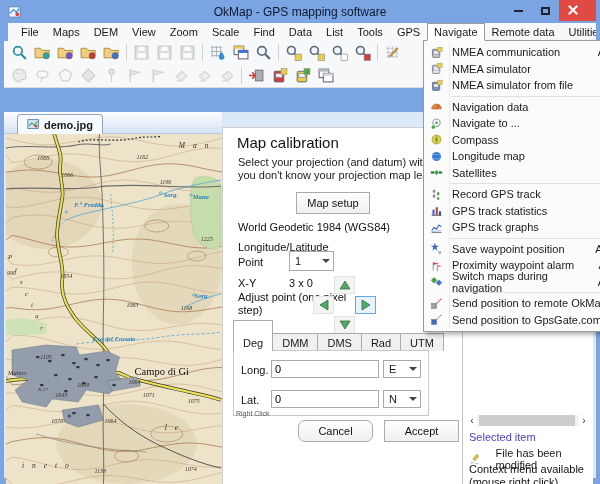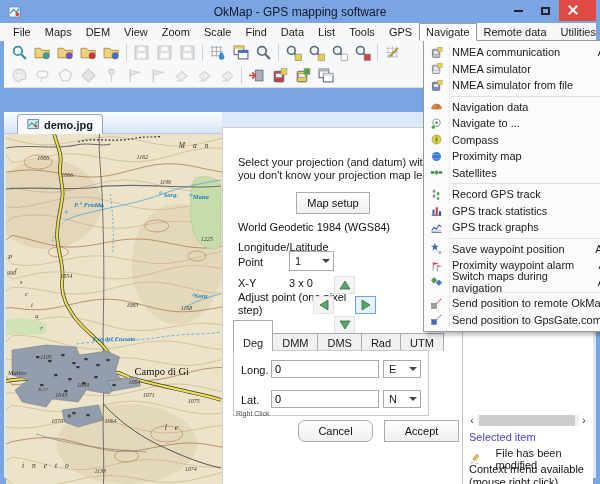--- a/index.html
+++ b/index.html
@@ -11,21 +11,21 @@
   .app-icon{margin-left:7px;width:15px;height:15px;flex:0 0 auto;}
   .title{position:absolute;left:0;right:0;text-align:center;font-size:12px;color:#0c1a2e;}
   .win-ctrls{position:absolute;right:4px;top:0;height:21px;display:flex;align-items:stretch;}
   .wbtn{width:27px;display:flex;align-items:center;justify-content:center;}
   .wbtn .bar{width:9px;height:2px;background:#223;}
   .wbtn .box{width:9px;height:8px;border:2px solid #223;}
   .wbtn-close{width:37px;background:#e04a42;position:relative;}
   .wbtn-close .x1,.wbtn-close .x2{position:absolute;left:13px;top:4px;width:2px;height:12px;background:#fff;}
   .wbtn-close .x1{transform:rotate(45deg);} .wbtn-close .x2{transform:rotate(-45deg);}
   
-  .menubar{position:absolute;top:23px;left:0;right:4px;height:18px;background:#f7f8f9;
+  .menubar{position:absolute;top:23px;left:8px;right:4px;height:18px;background:#f7f8f9;
     display:flex;align-items:stretch;padding-left:6px;white-space:nowrap;overflow:hidden;}
   .menu-item{padding:2px 6px 0 6px;border:1px solid transparent;}
   .menu-item.active{background:#fff;border-color:#9b9b9b;border-bottom-color:#fff;position:relative;z-index:60;}
   
   .toolbar{position:absolute;top:41px;left:4px;right:4px;height:47px;background:#f7f8f9;border-bottom:1px solid #dcdcdc;}
   .tb-row{display:flex;align-items:center;height:23px;padding-left:4px;}
   .tb-btn{width:23px;height:21px;display:flex;align-items:center;justify-content:center;flex:0 0 auto;}
   .tb-btn.disabled svg{filter:grayscale(1) opacity(.4);}
   .tb-sep{width:1px;height:17px;background:#cfd4d9;margin:0 3px;flex:0 0 auto;}
   
@@ -483,20 +483,21 @@
     <div class="split-arrow" style="left:214px;top:60px;border-right-color:#333;"></div>
     <div class="split-arrow" style="left:585px;top:60px;border-right-color:#333;"></div>
 
     <div class="bottom-tabs" id="bottom-tabs">
         <div class="btab selected">General</div>
         <div class="btab">Cursor</div>
         <div class="btab">Map</div>
       </div>
 
     <div class="cal-panel">
+      <div class="cal-title">Map calibration</div>
       <div class="cal-desc">
         <div>Select your projection (and datum) with the</div>
         <div>you don't know your projection map leave</div>
       </div>
       <div class="btn" style="left:73px;top:64px;width:74px;">Map setup</div>
       <div class="lbl" style="left:15px;top:93px;">World Geodetic 1984 (WGS84)</div>
       <div class="lbl" style="left:15px;top:113px;">Longitude/Latitude</div>
 
       <div class="lbl" style="left:15px;top:128px;">Point</div>
       <div class="combo" style="left:66px;top:123px;width:45px;">
@@ -651,21 +652,21 @@
         </span>
         <span class="dd-label">Compass</span>
       </div>
       <div class="dd-item">
         <span class="dd-icon">
           <svg width="13" height="13" viewBox="0 0 16 16">
             <circle cx="8" cy="8" r="5.5" fill="#3878d8"></circle>
             <path d="M3,6.5 C6,5 10,5 13,6.5 M3,10 C6,11.5 10,11.5 13,10" stroke="#7fb0f0" fill="none" stroke-width="0.9"></path>
           </svg>
         </span>
-        <span class="dd-label">Proximity map</span>
+        <span class="dd-label">Longitude map</span>
       </div>
       <div class="dd-item">
         <span class="dd-icon">
           <svg width="13" height="13" viewBox="0 0 16 16">
             <rect x="6" y="6" width="4" height="4" transform="rotate(45 8 8)" fill="#48b048" stroke="#2e8040" stroke-width="0.6"></rect>
             <rect x="1" y="6.6" width="4" height="2.8" fill="#2e8040"></rect>
             <rect x="11" y="6.6" width="4" height="2.8" fill="#2e8040"></rect>
           </svg>
         </span>
         <span class="dd-label">Satellites</span>

